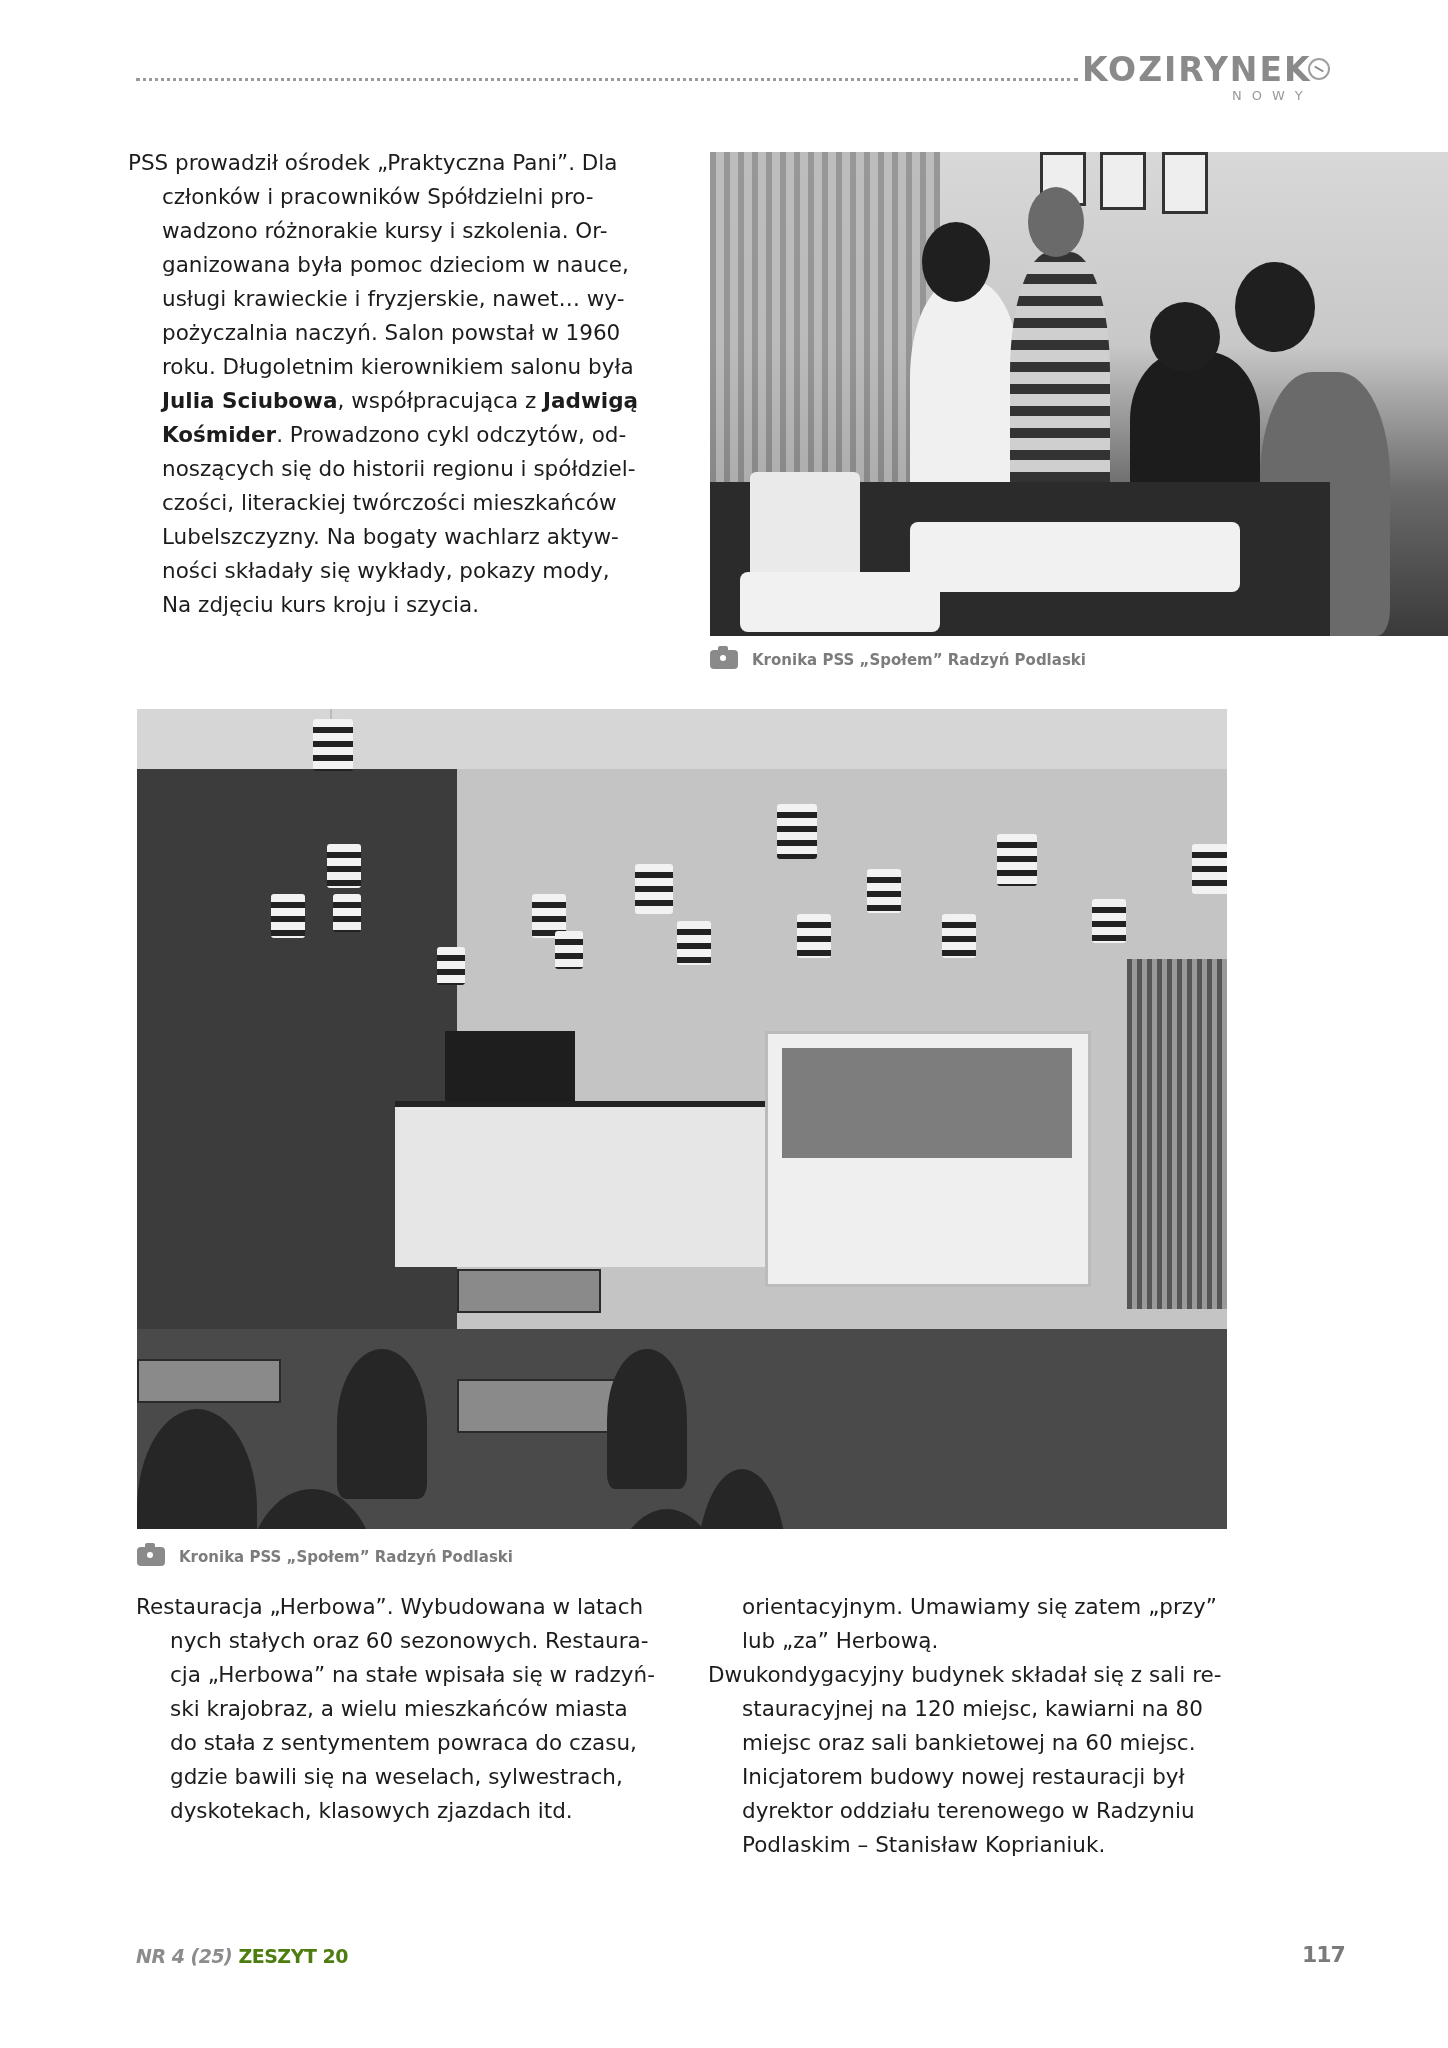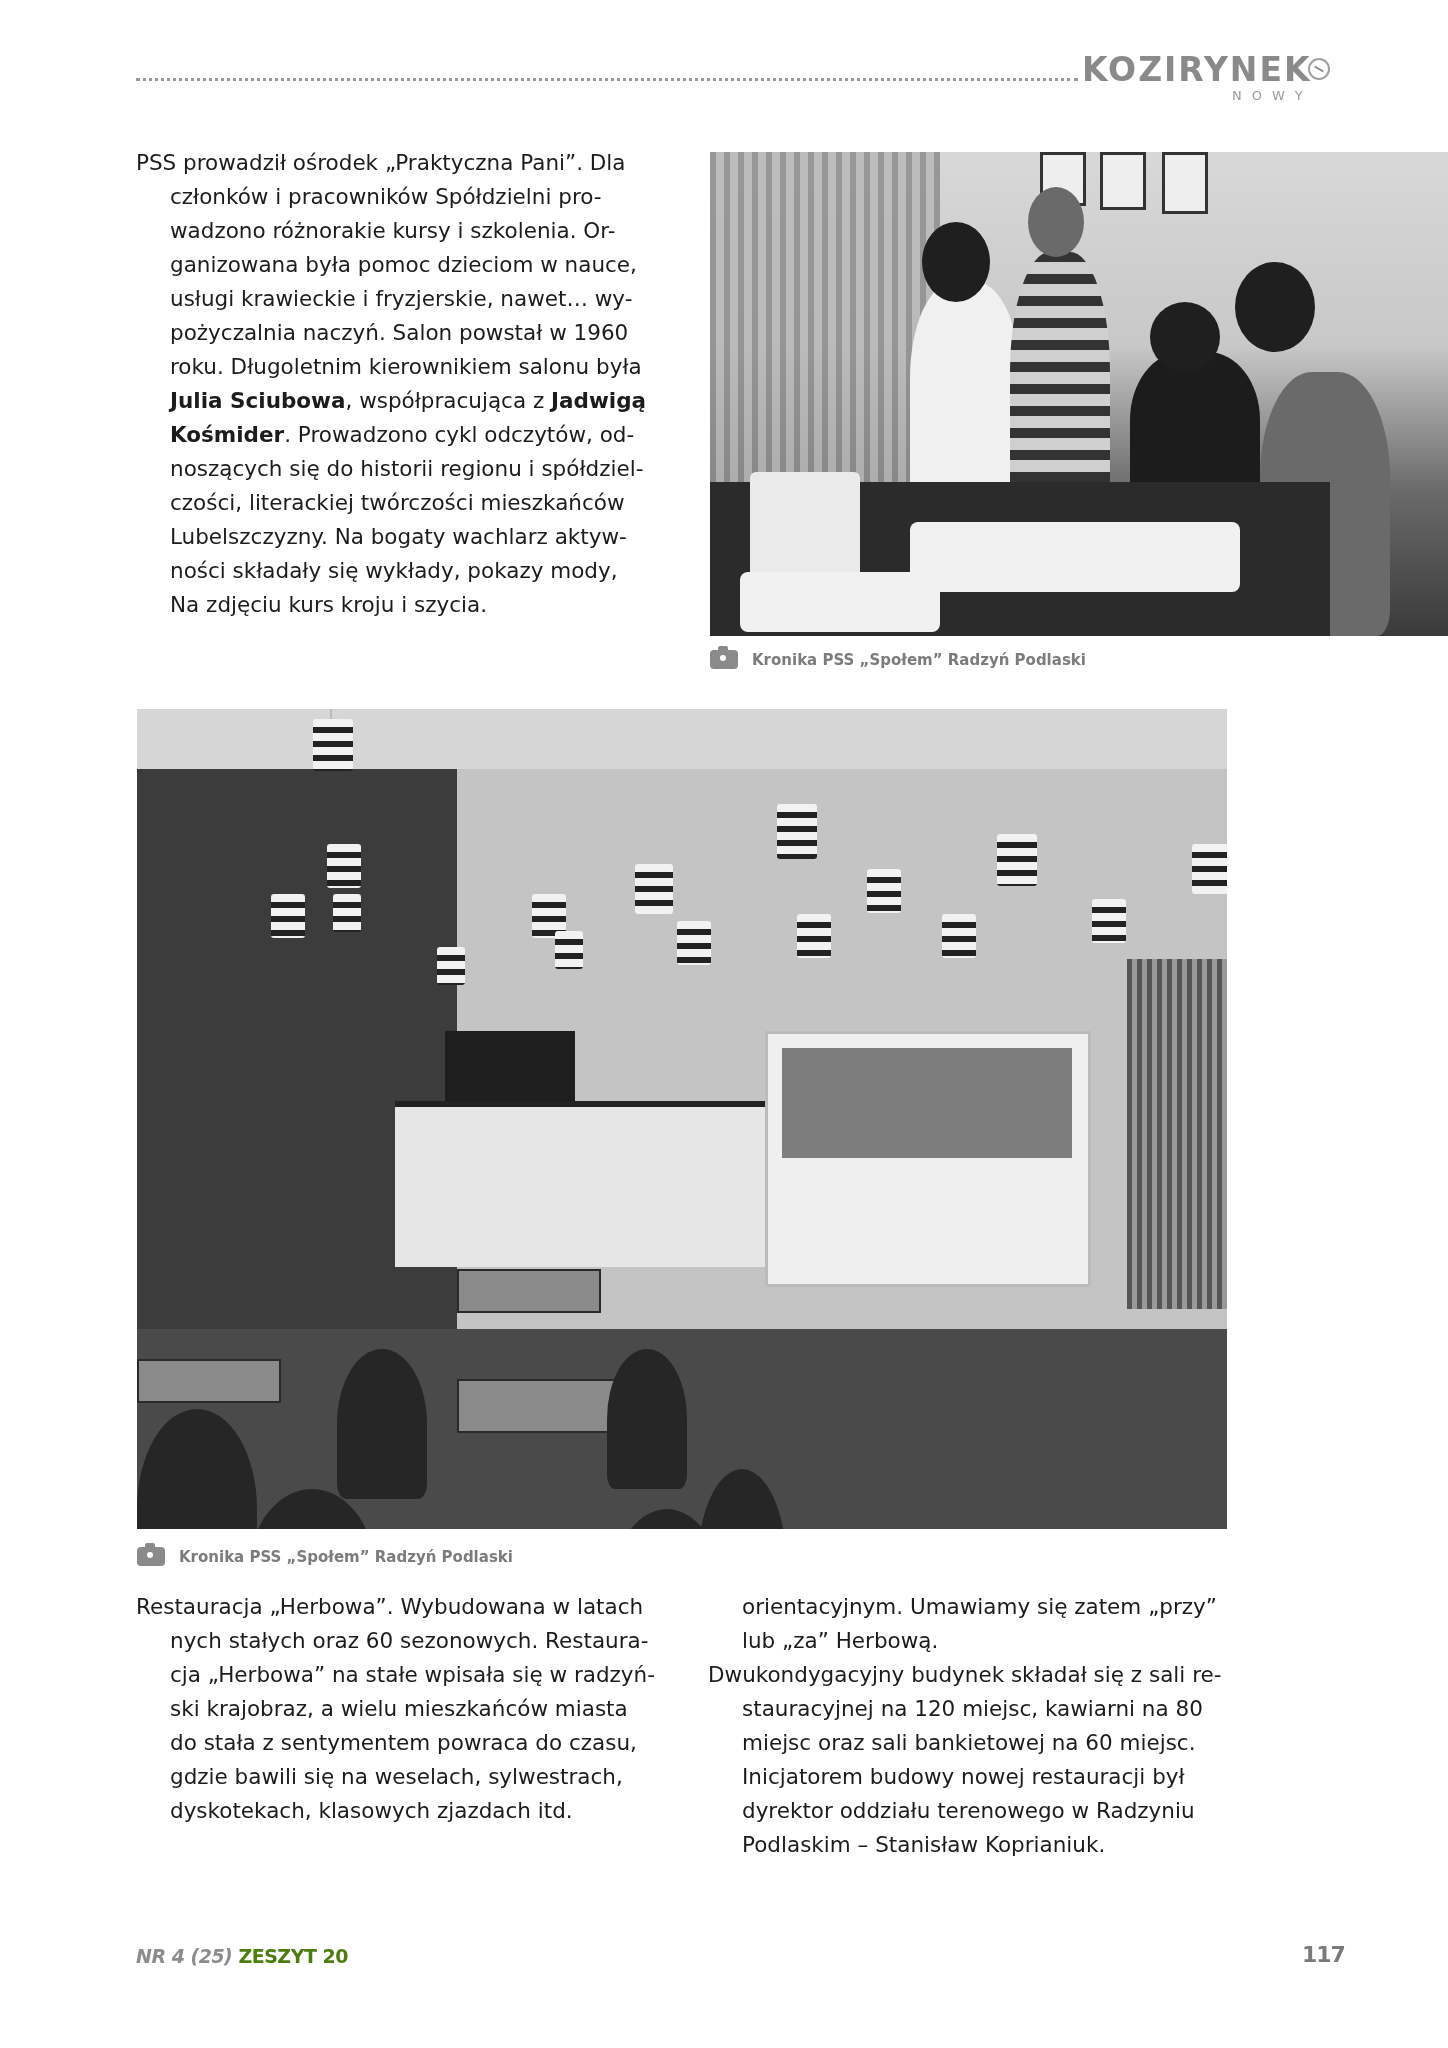--- a/index.html
+++ b/index.html
@@ -20,21 +20,21 @@
   .logo-sub { position: absolute; left: 150px; top: 38px; font-size: 13px; letter-spacing: 10px;
               color: #9a9a9a; }
 
   
   .para { position: absolute; font-family: "DejaVu Sans", sans-serif; font-size: 21.5px;
           line-height: 34px; color: #1c1c1c; text-align: justify; }
   .para .ln { display: block; white-space: nowrap; height: 34px; }
   .para .ln.indent { padding-left: 34px; }
   .para b { font-weight: bold; }
 
-  #intro { left: 136px; top: 146px; width: 520px; }
+  #intro { left: 128px; top: 146px; width: 520px; }
   #col-left { left: 136px; top: 1590px; width: 520px; }
   #col-right { left: 708px; top: 1590px; width: 520px; }
 
   
   .photo { position: absolute; background: #777; overflow: hidden; }
   #photo-sewing { left: 710px; top: 152px; width: 738px; height: 484px;
                   background: linear-gradient(180deg, #d8d8d8 0%, #c8c8c8 40%, #6a6a6a 70%, #3a3a3a 100%); }
   #photo-restaurant { left: 137px; top: 709px; width: 1090px; height: 820px;
                       background: linear-gradient(180deg, #bdbdbd 0%, #9a9a9a 30%, #6e6e6e 60%, #3d3d3d 100%); }
 

